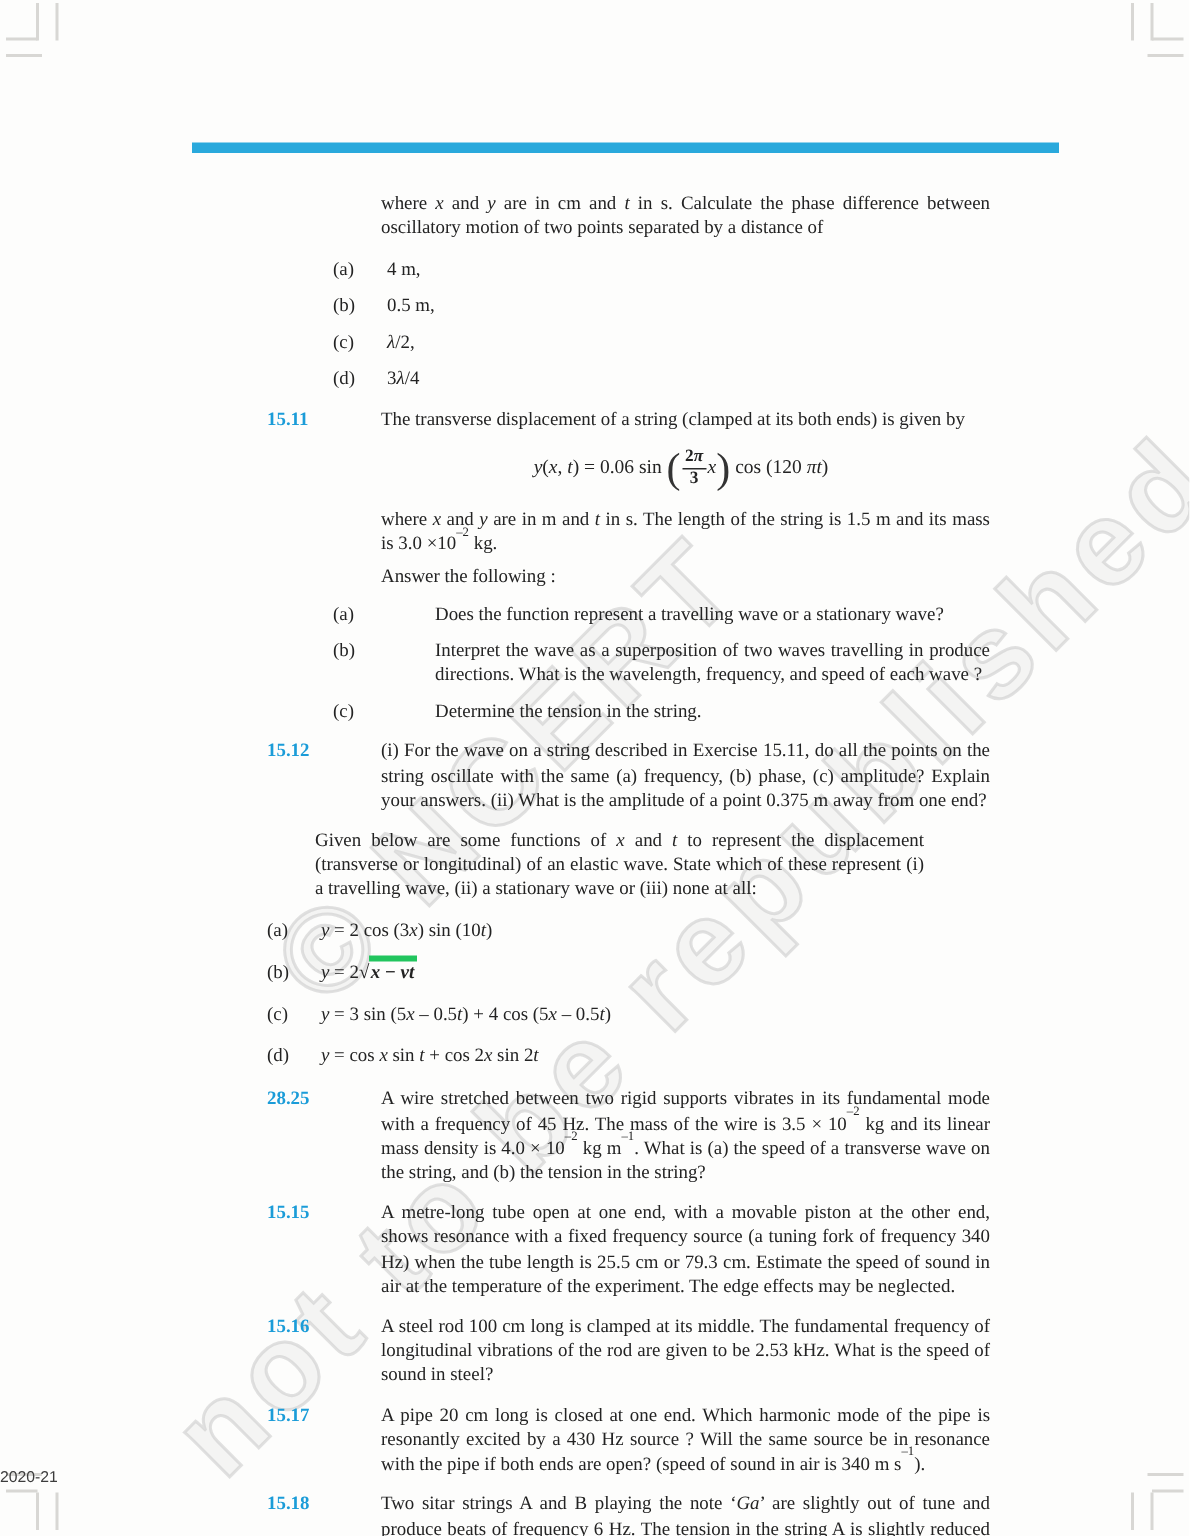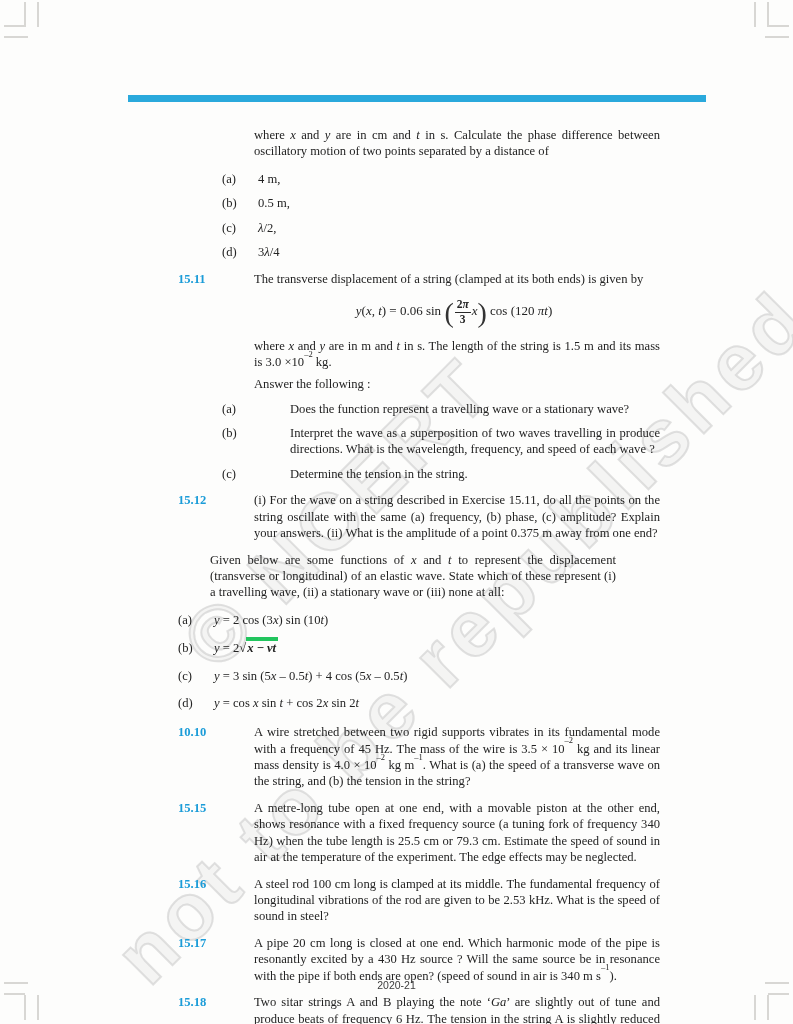--- a/index.html
+++ b/index.html
@@ -57,21 +57,21 @@
   .lp { font-size:28px; font-weight:normal; vertical-align:middle; display:inline-block; line-height:0.9; color:#333; }
   .frac { display:inline-flex; flex-direction:column; align-items:center; vertical-align:middle; font-size:11.5px; line-height:1.2; margin:0 1px;font-weight:bold; }
   .frac .nu { border-bottom:1px solid #2a2a2a; padding:0 2px; }
   .sqrt { white-space:nowrap; }
   .sqrt .rad { border-top:4px solid #22c55e; padding:0 2px 0 1px;font-weight:bold; }
 
   sup { font-size:8.5px; position:relative; top:-4px; line-height:0; }
 
   
   .footer {
-    position:absolute; left:0; right:0; top:979px; text-align:center;
+    position:absolute; left:0; right:0; top:979px; 
     font-family:"Liberation Sans", sans-serif; font-size:10.5px; color:#3c3c3c;
   }
 </style>
 </head>
 <body>
 
 <div class="page">
 
   <div class="crop" style="left:24px;top:2px;width:2px;height:25px;"></div>
   <div class="crop" style="left:37px;top:2px;width:2px;height:25px;"></div>
@@ -176,21 +176,21 @@
           </div>
           <div class="eq">
             <span class="opt-label">(d)</span>
             <span><i>y</i> = cos <i>x</i> sin <i>t</i> + cos 2<i>x</i> sin 2<i>t</i></span>
           </div>
         </div>
       </div>
     </div>
 
     <div class="ex">
-      <div class="ex-num">10.10</div>
+      <div class="ex-num">28.25</div>
       <div class="ex-body">
         <p class="para">A wire stretched between two rigid supports vibrates in its fundamental mode with a frequency of 45 Hz. The mass of the wire is 3.5 × 10<sup>–2</sup> kg and its linear mass density is 4.0 × 10<sup>–2</sup> kg m<sup>–1</sup>. What is (a) the speed of a transverse wave on the string, and (b) the tension in the string?</p>
       </div>
     </div>
 
     <div class="ex">
       <div class="ex-num">15.15</div>
       <div class="ex-body">
         <p class="para">A metre-long tube open at one end, with a movable piston at the other end, shows resonance with a fixed frequency source (a tuning fork of frequency 340 Hz) when the tube length is 25.5 cm or 79.3 cm. Estimate the speed of sound in air at the temperature of the experiment. The edge effects may be neglected.</p>
       </div>

